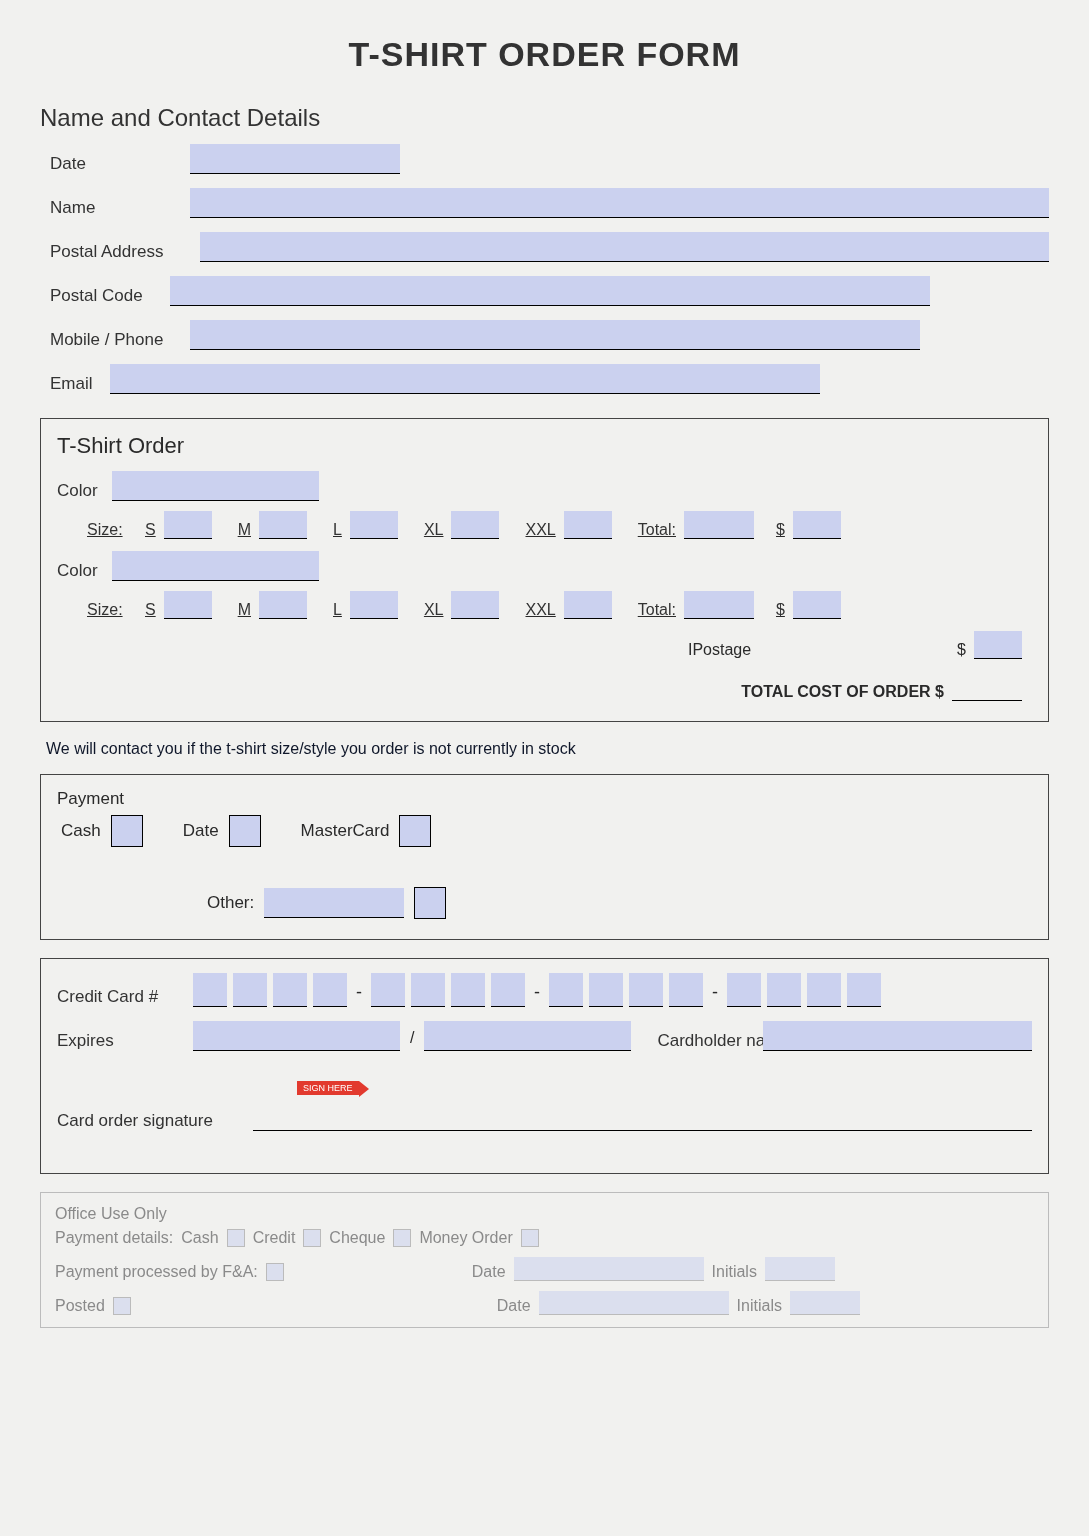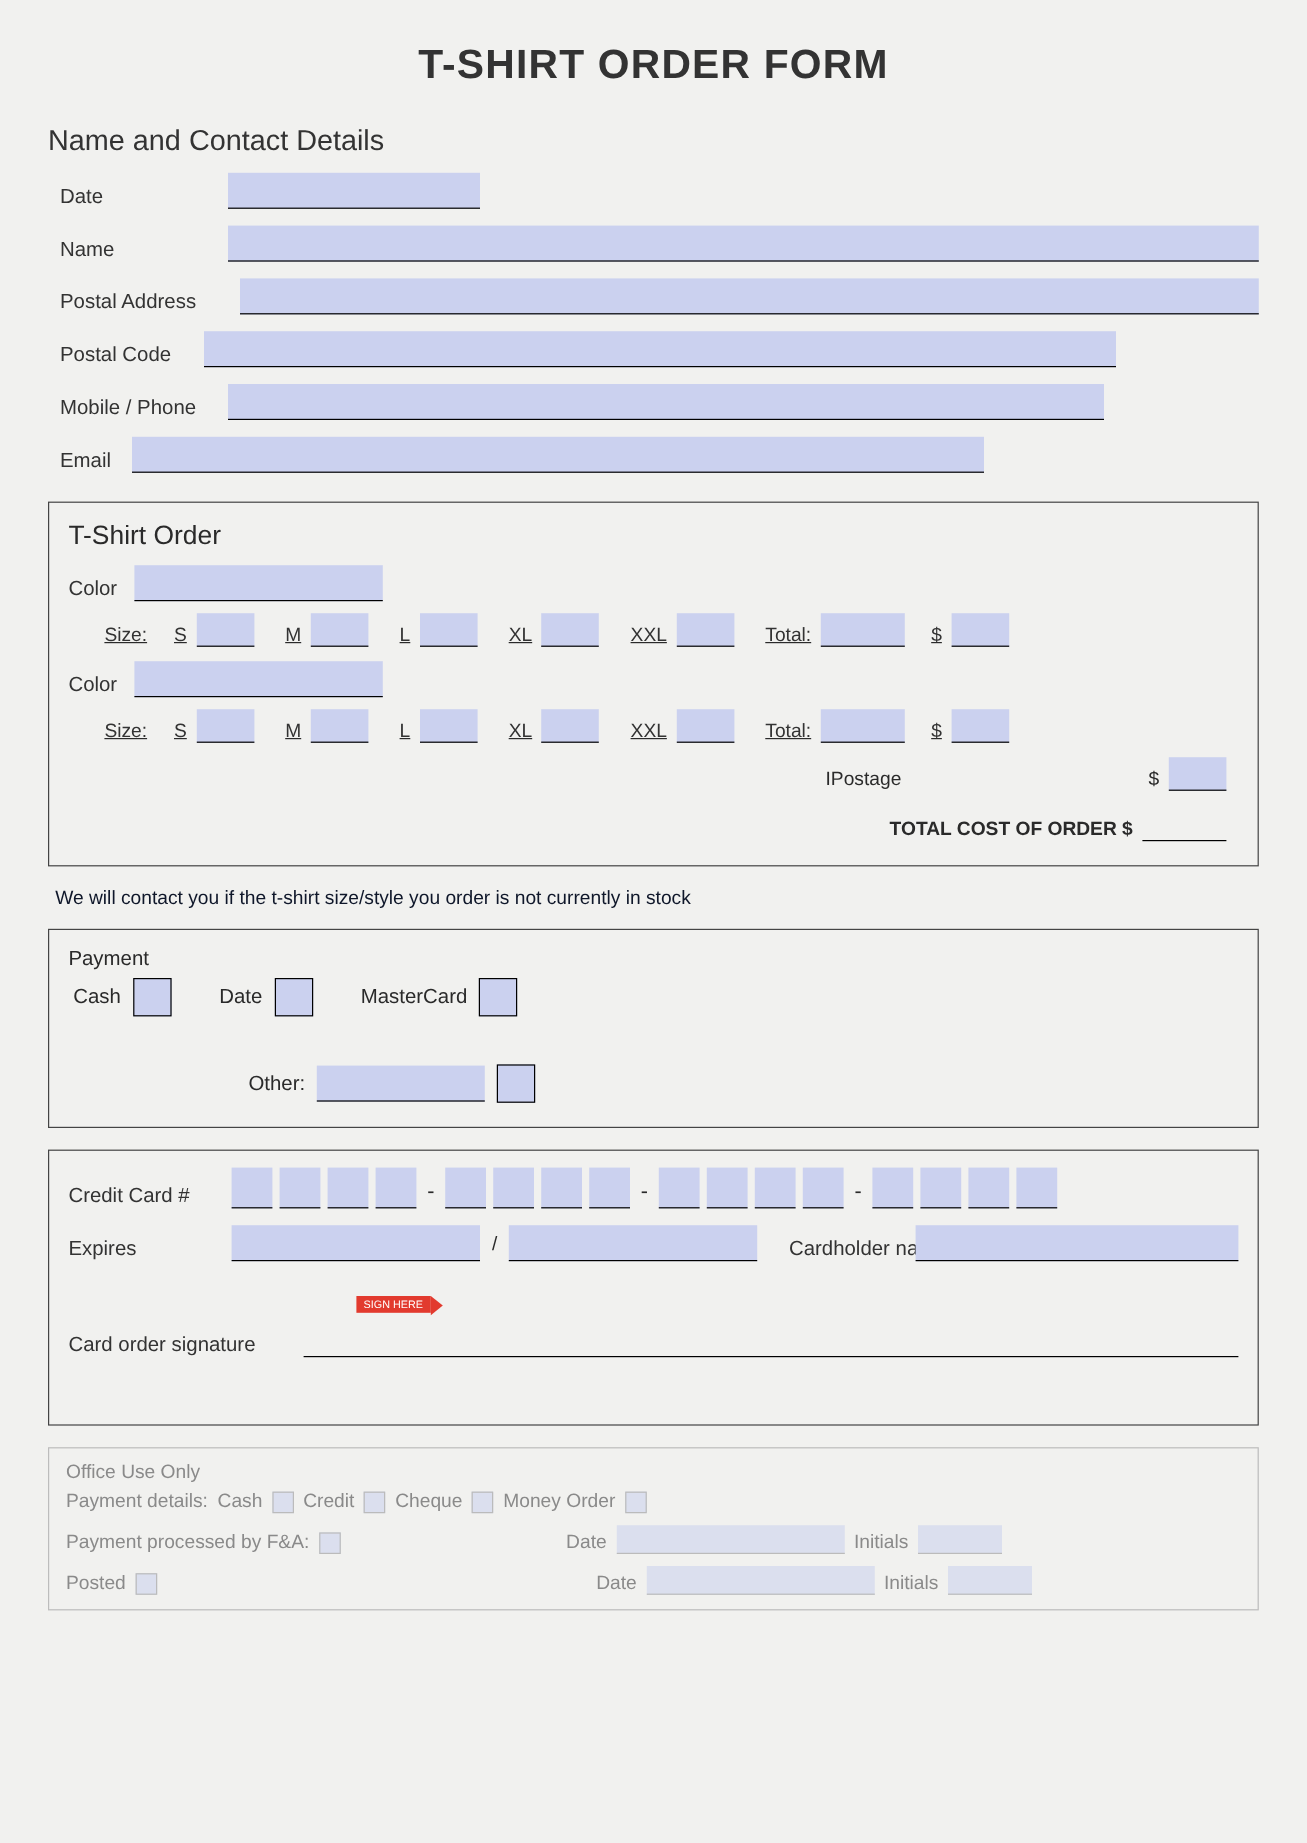--- a/index.html
+++ b/index.html
@@ -220,21 +220,21 @@
   </div>
   <div class="pay-row" style="margin-top:40px;padding-left:150px">
     <div class="pay-item">
       <span>Other:</span>
       <input class="lined-input" style="width: 140px; flex: 0 0 auto;">
       <div class="checkbox"></div>
     </div>
   </div>
 </div>
 
-<div class="box" style="padding-bottom:42px">
+<div class="box" style="padding-bottom:28px">
   <div class="cc-row">
     <span class="field-label" style="width:130px">Credit Card #</span>
     <input class="cc-digit" style="">
       <input class="cc-digit" style="">
       <input class="cc-digit" style="">
       <input class="cc-digit" style="">
     <span class="cc-dash">-</span>
     <input class="cc-digit" style="">
       <input class="cc-digit" style="">
       <input class="cc-digit" style="">

